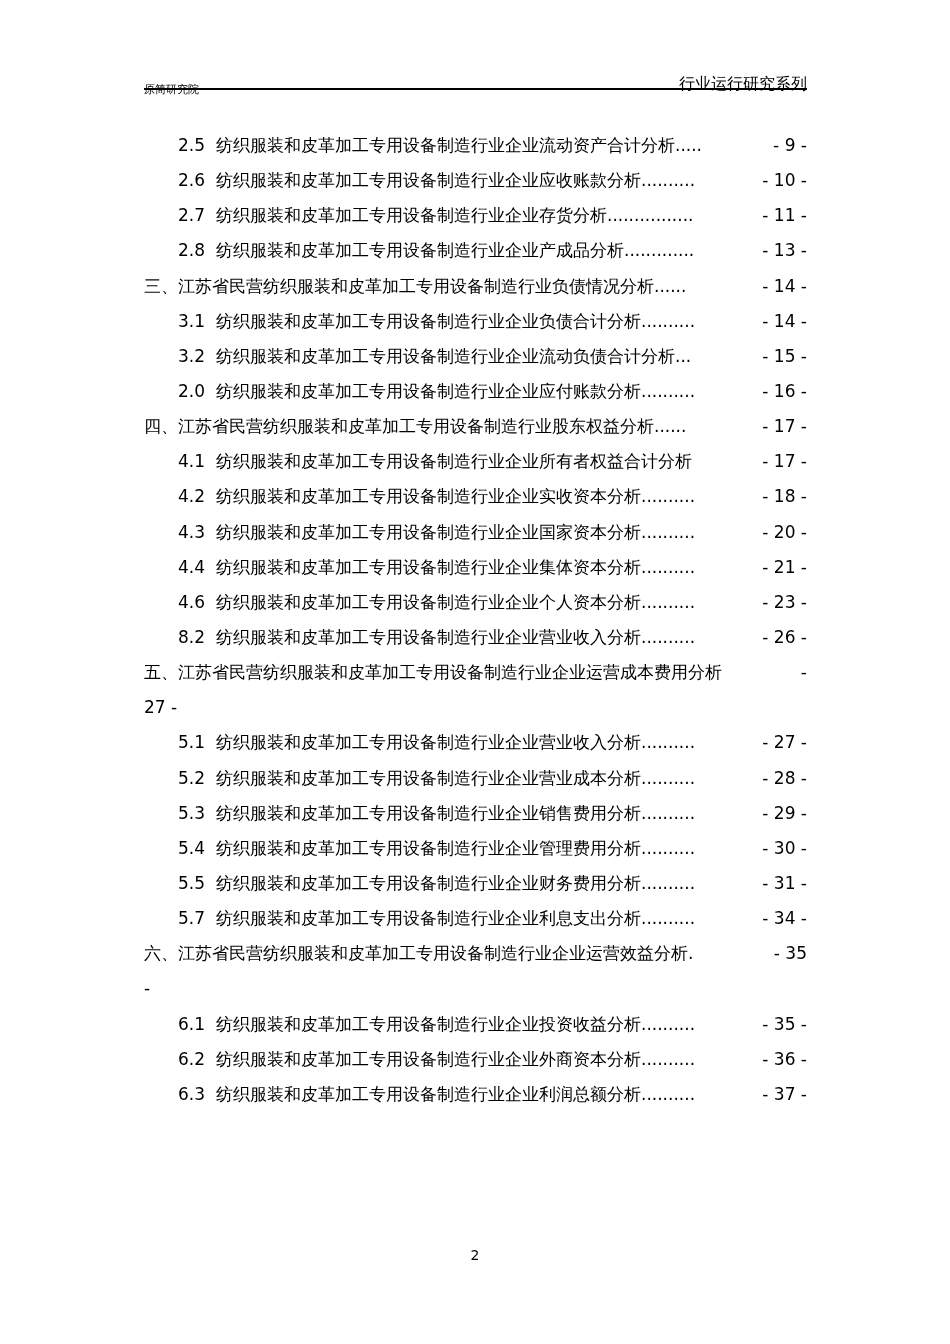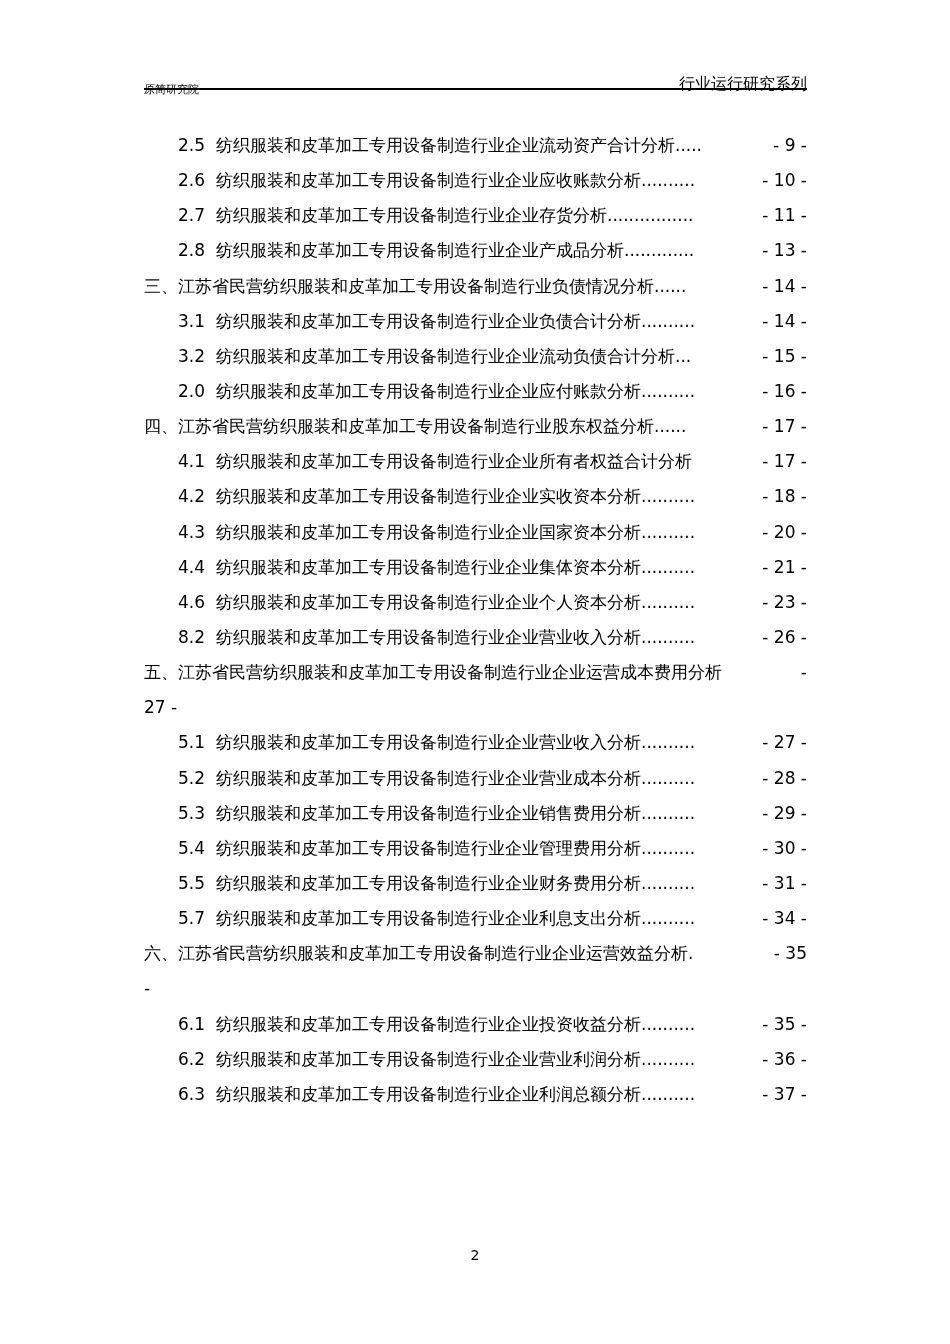--- a/index.html
+++ b/index.html
@@ -46,17 +46,17 @@
     <div class="toc-row lvl1">27 -</div>
     <div class="toc-row lvl2"><span class="num">5.1</span><span>纺织服装和皮革加工专用设备制造行业企业营业收入分析</span><span class="dots">..........</span><span class="page">- 27 -</span></div>
     <div class="toc-row lvl2"><span class="num">5.2</span><span>纺织服装和皮革加工专用设备制造行业企业营业成本分析</span><span class="dots">..........</span><span class="page">- 28 -</span></div>
     <div class="toc-row lvl2"><span class="num">5.3</span><span>纺织服装和皮革加工专用设备制造行业企业销售费用分析</span><span class="dots">..........</span><span class="page">- 29 -</span></div>
     <div class="toc-row lvl2"><span class="num">5.4</span><span>纺织服装和皮革加工专用设备制造行业企业管理费用分析</span><span class="dots">..........</span><span class="page">- 30 -</span></div>
     <div class="toc-row lvl2"><span class="num">5.5</span><span>纺织服装和皮革加工专用设备制造行业企业财务费用分析</span><span class="dots">..........</span><span class="page">- 31 -</span></div>
     <div class="toc-row lvl2"><span class="num">5.7</span><span>纺织服装和皮革加工专用设备制造行业企业利息支出分析</span><span class="dots">..........</span><span class="page">- 34 -</span></div>
     <div class="toc-row lvl1"><span>六、</span><span>江苏省民营纺织服装和皮革加工专用设备制造行业企业运营效益分析</span><span class="dots">.</span><span class="page">- 35</span></div>
     <div class="toc-row lvl1">-</div>
     <div class="toc-row lvl2"><span class="num">6.1</span><span>纺织服装和皮革加工专用设备制造行业企业投资收益分析</span><span class="dots">..........</span><span class="page">- 35 -</span></div>
-    <div class="toc-row lvl2"><span class="num">6.2</span><span>纺织服装和皮革加工专用设备制造行业企业营业利润分析</span><span class="dots">..........</span><span class="page">- 36 -</span></div>
+    <div class="toc-row lvl2"><span class="num">6.2</span><span>纺织服装和皮革加工专用设备制造行业企业外商资本分析</span><span class="dots">..........</span><span class="page">- 36 -</span></div>
     <div class="toc-row lvl2"><span class="num">6.3</span><span>纺织服装和皮革加工专用设备制造行业企业利润总额分析</span><span class="dots">..........</span><span class="page">- 37 -</span></div>
   </div>
 
 <div class="page-number">2</div>
 
 </body></html>

